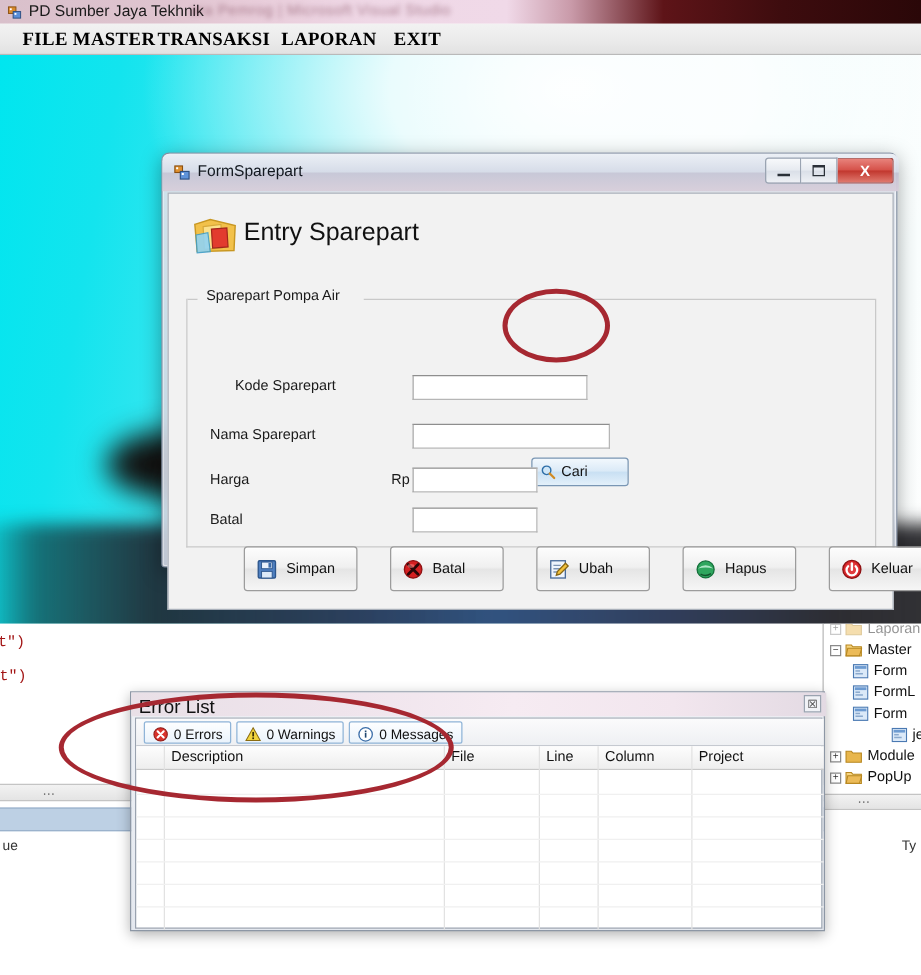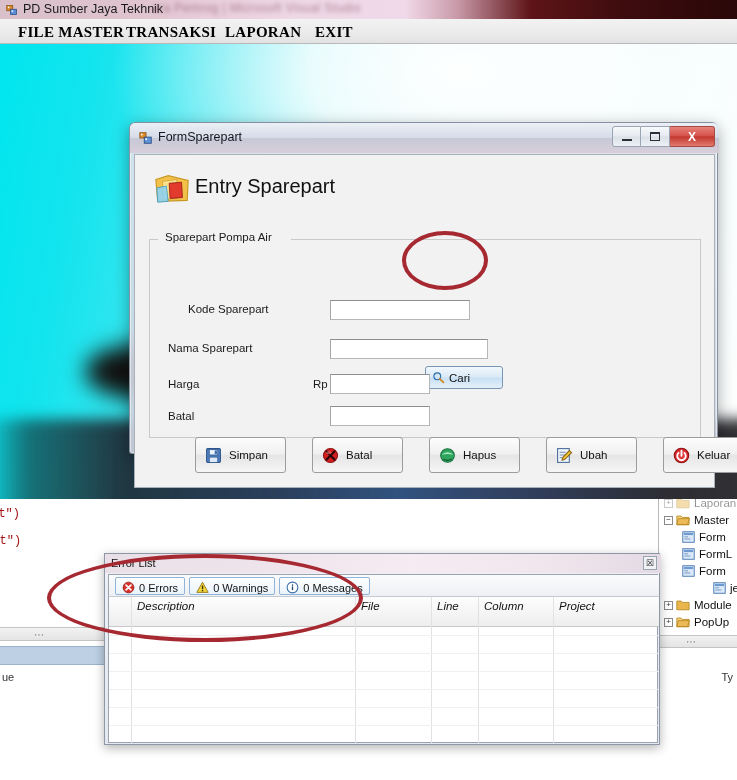--- a/index.html
+++ b/index.html
@@ -234,21 +234,21 @@
     background: linear-gradient(180deg, #eef1f6 0%, #e4e8ef 100%);
     border: 1px solid #8d97a5;
     box-shadow: 0 3px 10px rgba(0,0,0,0.3);
     padding: 3px;
   }
   .errlist-title {
     position: absolute; left: 0; top: 0; width: 556px; height: 19px;
     background: linear-gradient(90deg, #e9e0e7 0%, #efe4ec 30%, #f6ebf2 55%, #f2e6ee 78%, #e3dae3 100%);
   }
   .errlist-title span.t {
-    position: absolute; left: 6px; top: 3px; font-size: 11px; color: #111;
+    position: absolute; left: 6px; top: 3px; font-size: 15px; color: #111;
   }
   .errlist-close {
     position: absolute; right: 4px; top: 2px; width: 14px; height: 14px;
     border: 1px solid #9aa3b0; background: #f0f2f6;
     display:flex; align-items:center; justify-content:center;
     font-size: 9px; color: #2a2a2a;
   }
   .errlist-body {
     position: absolute; left: 3px; top: 20px; width: 550px; height: 169px;
     background: #ffffff; border: 1px solid #9aa3b0;
@@ -261,24 +261,23 @@
   }
   .err-chip {
     display: flex; align-items: flex-end; gap: 4px;
     height: 18px; padding: 0 6px;
     border: 1px solid #8fb4d8; border-radius: 2px;
     background: linear-gradient(180deg,#fdfeff,#eaf3fb);
     font-size: 11px; color: #111; white-space: nowrap;
   }
   .chip-ico { width: 13px; height: 13px; flex: none; }
   .err-head {
-    position: absolute; left: 0; top: 22px; width: 550px; height: 30px;
+    position: absolute; left: 0; top: 22px; width: 550px; height: 19px;
     background: linear-gradient(180deg,#fdfdfd,#eeeeee);
     border-bottom: 1px solid #c9c9c9;
-    font-style: italic;
   }
   .err-col {
     position: absolute; top: 3px; font-size: 11.5px; color: #111; white-space: nowrap;
   }
   .err-colsep {
     position: absolute; top: 22px; width: 1px; height: 147px; background: #e2e2e2;
   }
   .err-rowsep {
     position: absolute; left: 0; width: 550px; height: 1px; background: #f0f0f0;
   }
@@ -390,36 +389,36 @@
           <svg class="act-ico" viewBox="0 0 16 16">
             <circle cx="8" cy="8" r="6.6" fill="#d41f21" stroke="#8e1113"></circle>
             <path d="M4.3 4.3 L11.7 11.7 M11.7 4.3 L4.3 11.7" stroke="#2a0607" stroke-width="2.1" stroke-linecap="round"></path>
             <ellipse cx="6.4" cy="5.4" rx="2.6" ry="1.5" fill="#ff8a86" opacity=".55"></ellipse>
           </svg>
           <span>Batal</span>
         </div>
 
         <div class="act-btn">
           <svg class="act-ico" viewBox="0 0 16 16">
-            <ellipse cx="8" cy="8" rx="6.4" ry="6.4" fill="#2fa65e" stroke="#16703c"></ellipse>
-            <path d="M2.2 7.4 Q8 2.5 13.8 7.4 Q8 5.6 2.2 7.4 Z" fill="#bdeed2" opacity=".9"></path>
-            <path d="M4.2 11.6 Q8 13.8 12 11.2" stroke="#12532c" fill="none" stroke-width="1"></path>
-          </svg>
-          <span>Hapus</span>
-        </div>
-
-        <div class="act-btn">
-          <svg class="act-ico" viewBox="0 0 16 16">
             <rect x="1.5" y="1.5" width="11" height="13" fill="#eef4fc" stroke="#4a6c9a"></rect>
             <line x1="3.5" y1="5" x2="9" y2="5" stroke="#7c93b3"></line>
             <line x1="3.5" y1="7.5" x2="9" y2="7.5" stroke="#7c93b3"></line>
             <line x1="3.5" y1="10" x2="7.5" y2="10" stroke="#7c93b3"></line>
             <path d="M12.6 3.4 L14.6 5.4 L8.4 11.6 L5.7 12.4 L6.5 9.7 Z" fill="#f3c23d" stroke="#8a6712"></path>
           </svg>
           <span>Ubah</span>
+        </div>
+
+        <div class="act-btn">
+          <svg class="act-ico" viewBox="0 0 16 16">
+            <ellipse cx="8" cy="8" rx="6.4" ry="6.4" fill="#2fa65e" stroke="#16703c"></ellipse>
+            <path d="M2.2 7.4 Q8 2.5 13.8 7.4 Q8 5.6 2.2 7.4 Z" fill="#bdeed2" opacity=".9"></path>
+            <path d="M4.2 11.6 Q8 13.8 12 11.2" stroke="#12532c" fill="none" stroke-width="1"></path>
+          </svg>
+          <span>Hapus</span>
         </div>
 
         <div class="act-btn">
           <svg class="act-ico" viewBox="0 0 16 16">
             <circle cx="8" cy="8" r="6.8" fill="#d8262a" stroke="#8e1113"></circle>
             <circle cx="8" cy="8" r="5.2" fill="#e7474a" opacity=".65"></circle>
             <path d="M8 3.6 L8 8.3" stroke="#fff" stroke-width="1.8" stroke-linecap="round"></path>
             <path d="M5.2 5.6 A4 4 0 1 0 10.8 5.6" stroke="#fff" stroke-width="1.7" fill="none" stroke-linecap="round"></path>
           </svg>
           <span>Keluar</span>

